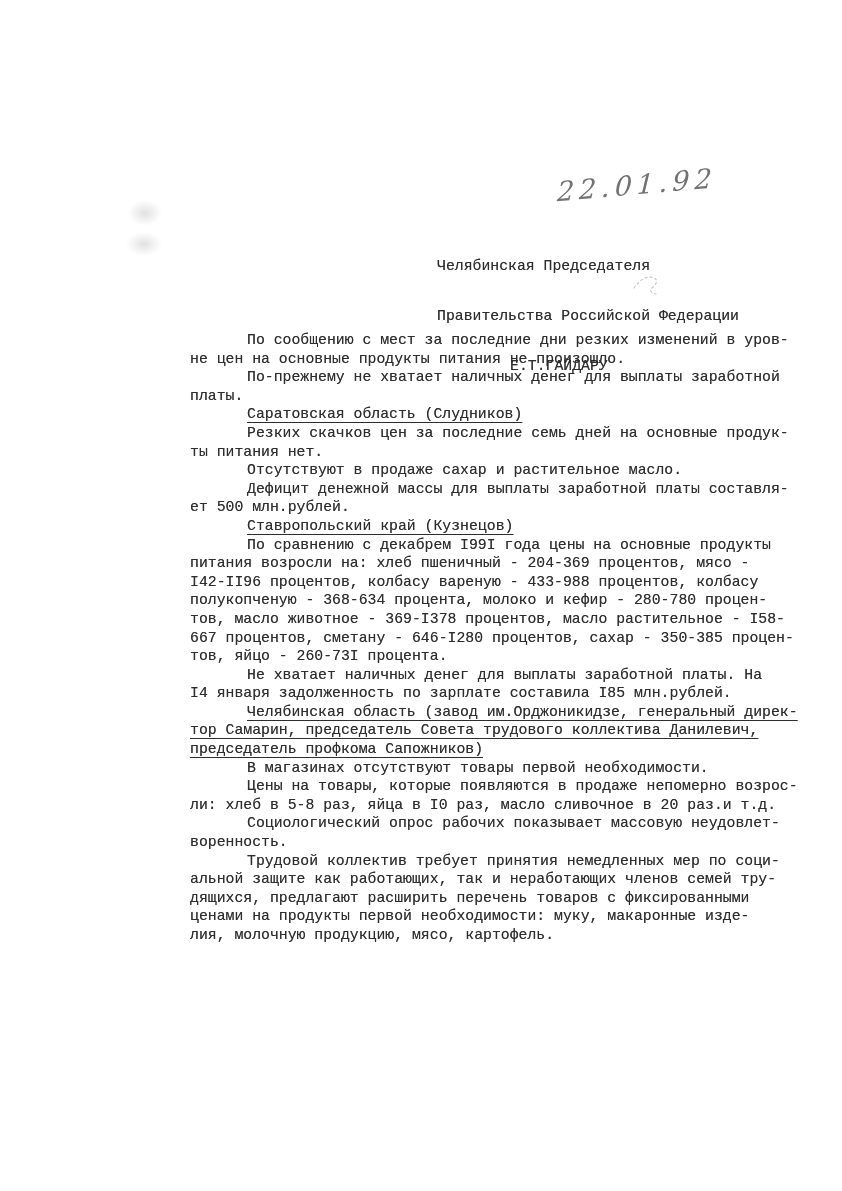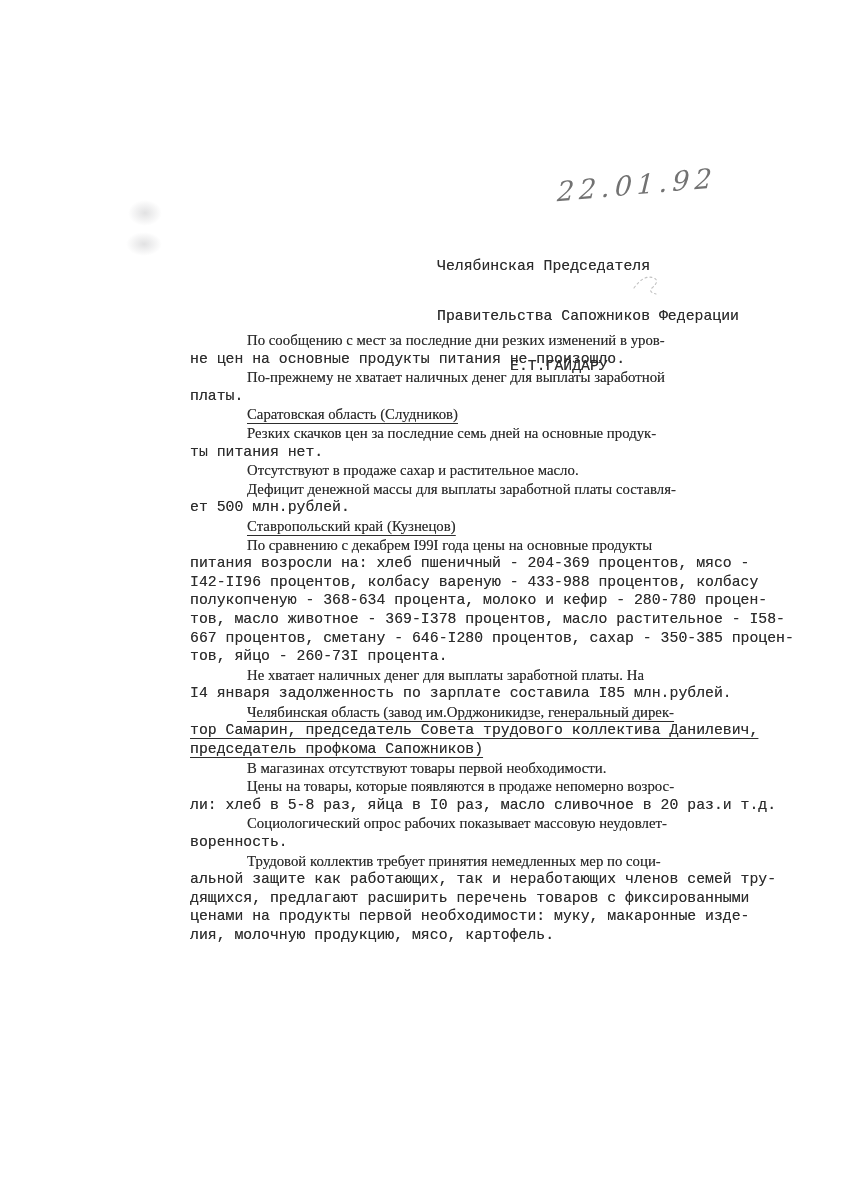--- a/index.html
+++ b/index.html
@@ -44,21 +44,21 @@
     position: absolute;
     left: 190px;
     top: 331px;
     width: 618px;
     font-size: 14.8px;
     line-height: 18.6px;
     white-space: pre;
     text-shadow: 0 0 0.4px rgba(0,0,0,0.5);
   }
   .doc-text .line { height: 18.6px; }
-  .doc-text .line.indent { padding-left: 57px; font-family: Liberation Serif, serif; }
+  .doc-text .line.indent { padding-left: 57px; }
   .doc-text .u {
     text-decoration: underline;
     text-decoration-thickness: 1.4px;
     text-underline-offset: 3.5px;
   }
   
   .smudge {
     position: absolute;
     border-radius: 50%;
     background: radial-gradient(ellipse at center, rgba(120,120,125,0.22) 0%, rgba(120,120,125,0.0) 70%);
@@ -77,21 +77,21 @@
 
 <div class="page">
 
   <div class="smudge smudge-1"></div>
   <div class="smudge smudge-2"></div>
 
   <div class="hand-date">22.01.92</div>
 
   <div class="addressee">
     <div>Челябинская Председателя</div>
-    <div>Правительства Сапожников Федерации</div>
+    <div>Правительства Российской Федерации</div>
     <div class="name-line">Е.Т.ГАЙДАРУ</div>
   </div>
 
   <svg class="squiggle" width="44" height="44" viewBox="0 0 44 44">
     <path d="M4,30 q10,-14 20,-10 q6,3 -2,10 q-4,4 4,6" fill="none" stroke="#8f8f8f" stroke-width="1.1" stroke-dasharray="2,3" stroke-linecap="round"></path>
   </svg>
 
   <div class="doc-text"><div class="line indent"><span>По сообщению с мест за последние дни резких изменений в уров-</span></div><div class="line"><span>не цен на основные продукты питания не произошло.</span></div><div class="line indent"><span>По-прежнему не хватает наличных денег для выплаты заработной</span></div><div class="line"><span>платы.</span></div><div class="line indent"><span class="u">Саратовская область (Слудников)</span></div><div class="line indent"><span>Резких скачков цен за последние семь дней на основные продук-</span></div><div class="line"><span>ты питания нет.</span></div><div class="line indent"><span>Отсутствуют в продаже сахар и растительное масло.</span></div><div class="line indent"><span>Дефицит денежной массы для выплаты заработной платы составля-</span></div><div class="line"><span>ет 500 млн.рублей.</span></div><div class="line indent"><span class="u">Ставропольский край (Кузнецов)</span></div><div class="line indent"><span>По сравнению с декабрем I99I года цены на основные продукты</span></div><div class="line"><span>питания возросли на: хлеб пшеничный - 204-369 процентов, мясо -</span></div><div class="line"><span>I42-II96 процентов, колбасу вареную - 433-988 процентов, колбасу</span></div><div class="line"><span>полукопченую - 368-634 процента, молоко и кефир - 280-780 процен-</span></div><div class="line"><span>тов, масло животное - 369-I378 процентов, масло растительное - I58-</span></div><div class="line"><span>667 процентов, сметану - 646-I280 процентов, сахар - 350-385 процен-</span></div><div class="line"><span>тов, яйцо - 260-73I процента.</span></div><div class="line indent"><span>Не хватает наличных денег для выплаты заработной платы. На</span></div><div class="line"><span>I4 января задолженность по зарплате составила I85 млн.рублей.</span></div><div class="line indent"><span class="u">Челябинская область (завод им.Орджоникидзе, генеральный дирек-</span></div><div class="line"><span class="u">тор Самарин, председатель Совета трудового коллектива Данилевич,</span></div><div class="line"><span class="u">председатель профкома Сапожников)</span></div><div class="line indent"><span>В магазинах отсутствуют товары первой необходимости.</span></div><div class="line indent"><span>Цены на товары, которые появляются в продаже непомерно возрос-</span></div><div class="line"><span>ли: хлеб в 5-8 раз, яйца в I0 раз, масло сливочное в 20 раз.и т.д.</span></div><div class="line indent"><span>Социологический опрос рабочих показывает массовую неудовлет-</span></div><div class="line"><span>воренность.</span></div><div class="line indent"><span>Трудовой коллектив требует принятия немедленных мер по соци-</span></div><div class="line"><span>альной защите как работающих, так и неработающих членов семей тру-</span></div><div class="line"><span>дящихся, предлагают расширить перечень товаров с фиксированными</span></div><div class="line"><span>ценами на продукты первой необходимости: муку, макаронные изде-</span></div><div class="line"><span>лия, молочную продукцию, мясо, картофель.</span></div></div>
 
 </div>

